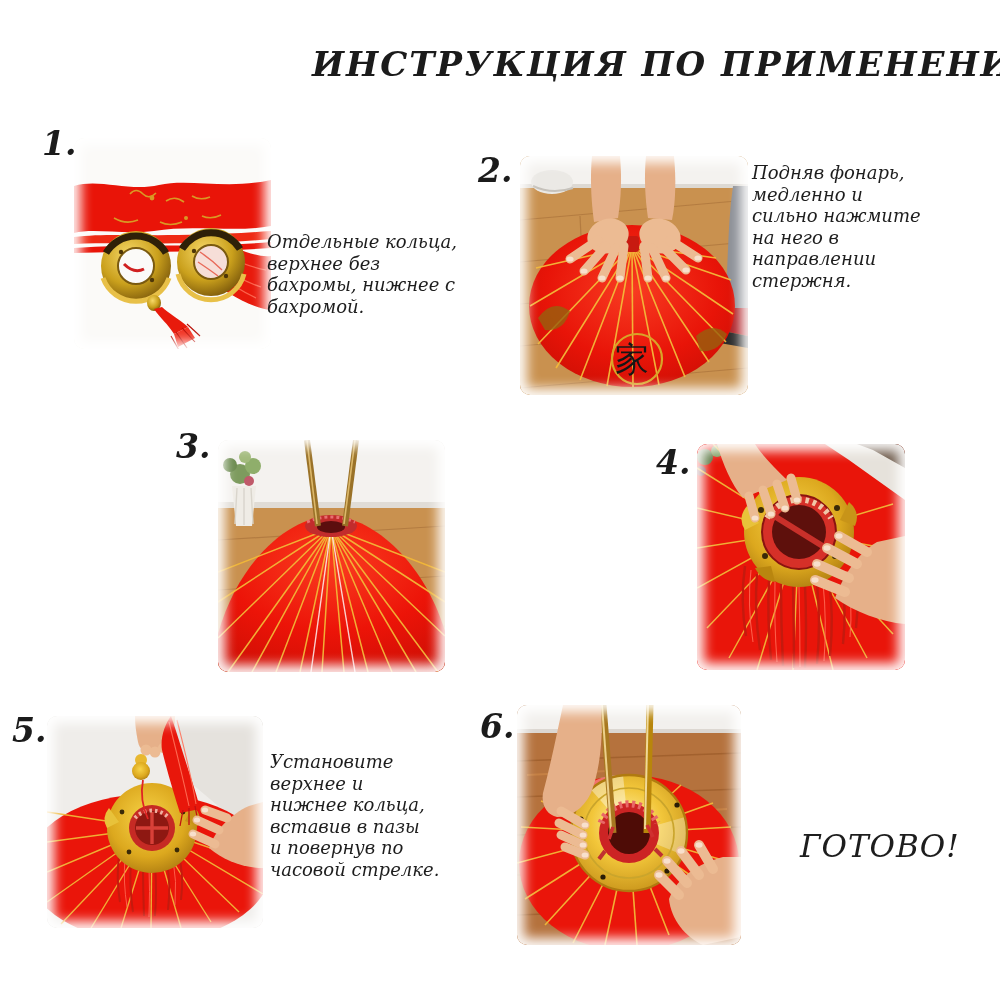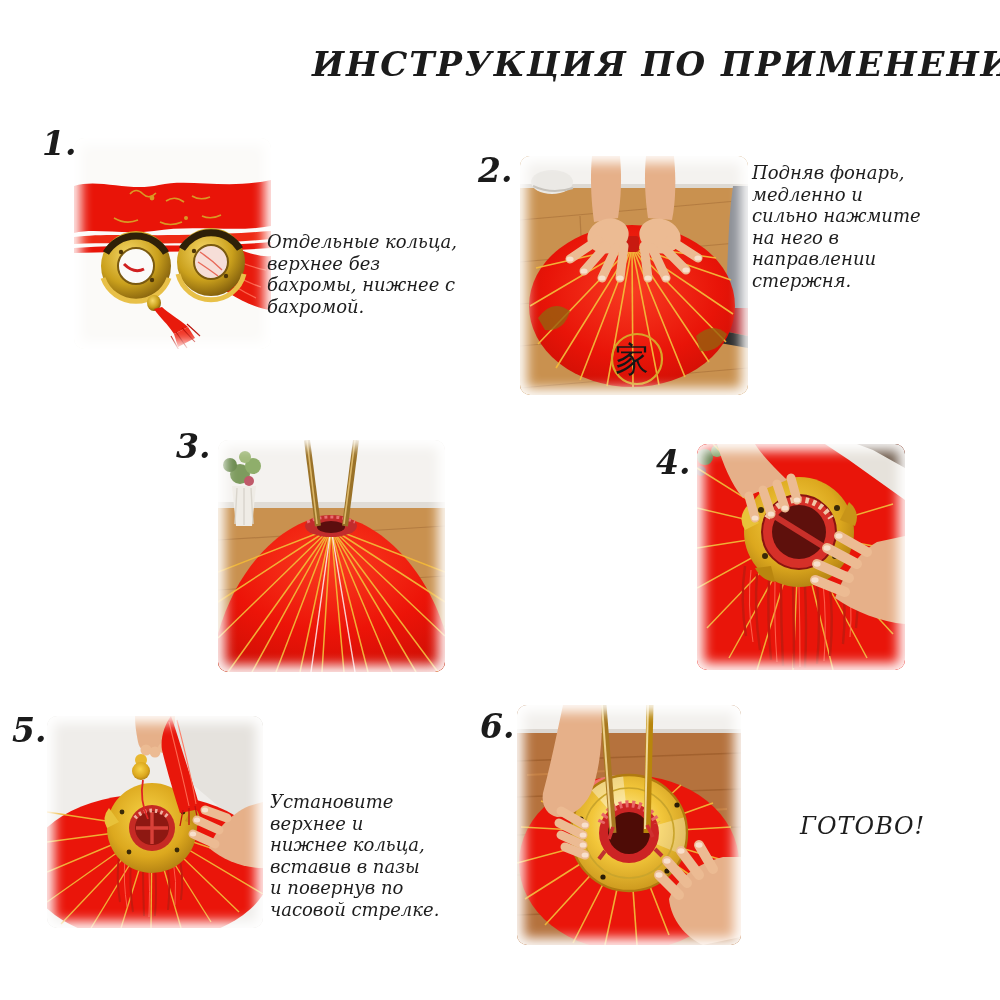--- a/index.html
+++ b/index.html
@@ -3,35 +3,35 @@
 <meta charset="utf-8">
 <style>
   html,body{margin:0;padding:0;background:#fff;}
   .page{position:relative;width:1000px;height:1000px;background:#ffffff;
         font-family:"DejaVu Serif","Liberation Serif",serif;overflow:hidden;}
   .title{position:absolute;left:312px;top:44px;margin:0;font-size:34px;font-weight:bold;
          font-style:italic;letter-spacing:2px;color:#1b1b1b;white-space:nowrap;}
   .num{position:absolute;margin:0;font-size:33px;font-weight:bold;font-style:italic;color:#1b1b1b;}
   .txt{position:absolute;margin:0;font-style:italic;font-size:18px;line-height:1.2;
        color:#1d1d1d;white-space:pre-line;}
-  .ready{font-size:24px;letter-spacing:1px;}
+  .ready{font-size:31px;letter-spacing:1px;margin-top:16px;}
   .photo{position:absolute;margin:0;border-radius:10px;overflow:hidden;background:#fff;}
   .photo svg{display:block;width:100%;height:100%;}
   .photo::after{content:"";position:absolute;inset:0;border-radius:10px;pointer-events:none;
        box-shadow:inset 0 0 12px 7px rgba(255,255,255,0.95);}
   
   #n1{left:42px;top:124px;}  #p1{left:74px;top:138px;width:197px;height:211px;}
   #t1{left:267px;top:231px;width:275px;}
   #n2{left:478px;top:151px;} #p2{left:520px;top:156px;width:228px;height:239px;}
   #t2{left:752px;top:162px;width:245px;}
   #n3{left:176px;top:427px;} #p3{left:218px;top:440px;width:227px;height:232px;}
   #t3{left:449px;top:499px;width:265px;}
   #n4{left:656px;top:443px;} #p4{left:697px;top:444px;width:208px;height:226px;}
   #n5{left:12px;top:711px;}  #p5{left:47px;top:716px;width:216px;height:212px;}
-  #t5{left:270px;top:751px;width:255px;margin-top:40px;}
+  #t5{left:270px;top:751px;width:255px;}
   #n6{left:480px;top:707px;} #p6{left:517px;top:705px;width:224px;height:240px;}
   #t6{left:800px;top:812px;width:190px;}
 </style>
 </head>
 <body>
 
 <div class="page">
 
   <h1 class="title">ИНСТРУКЦИЯ ПО ПРИМЕНЕНИЮ</h1>
 

